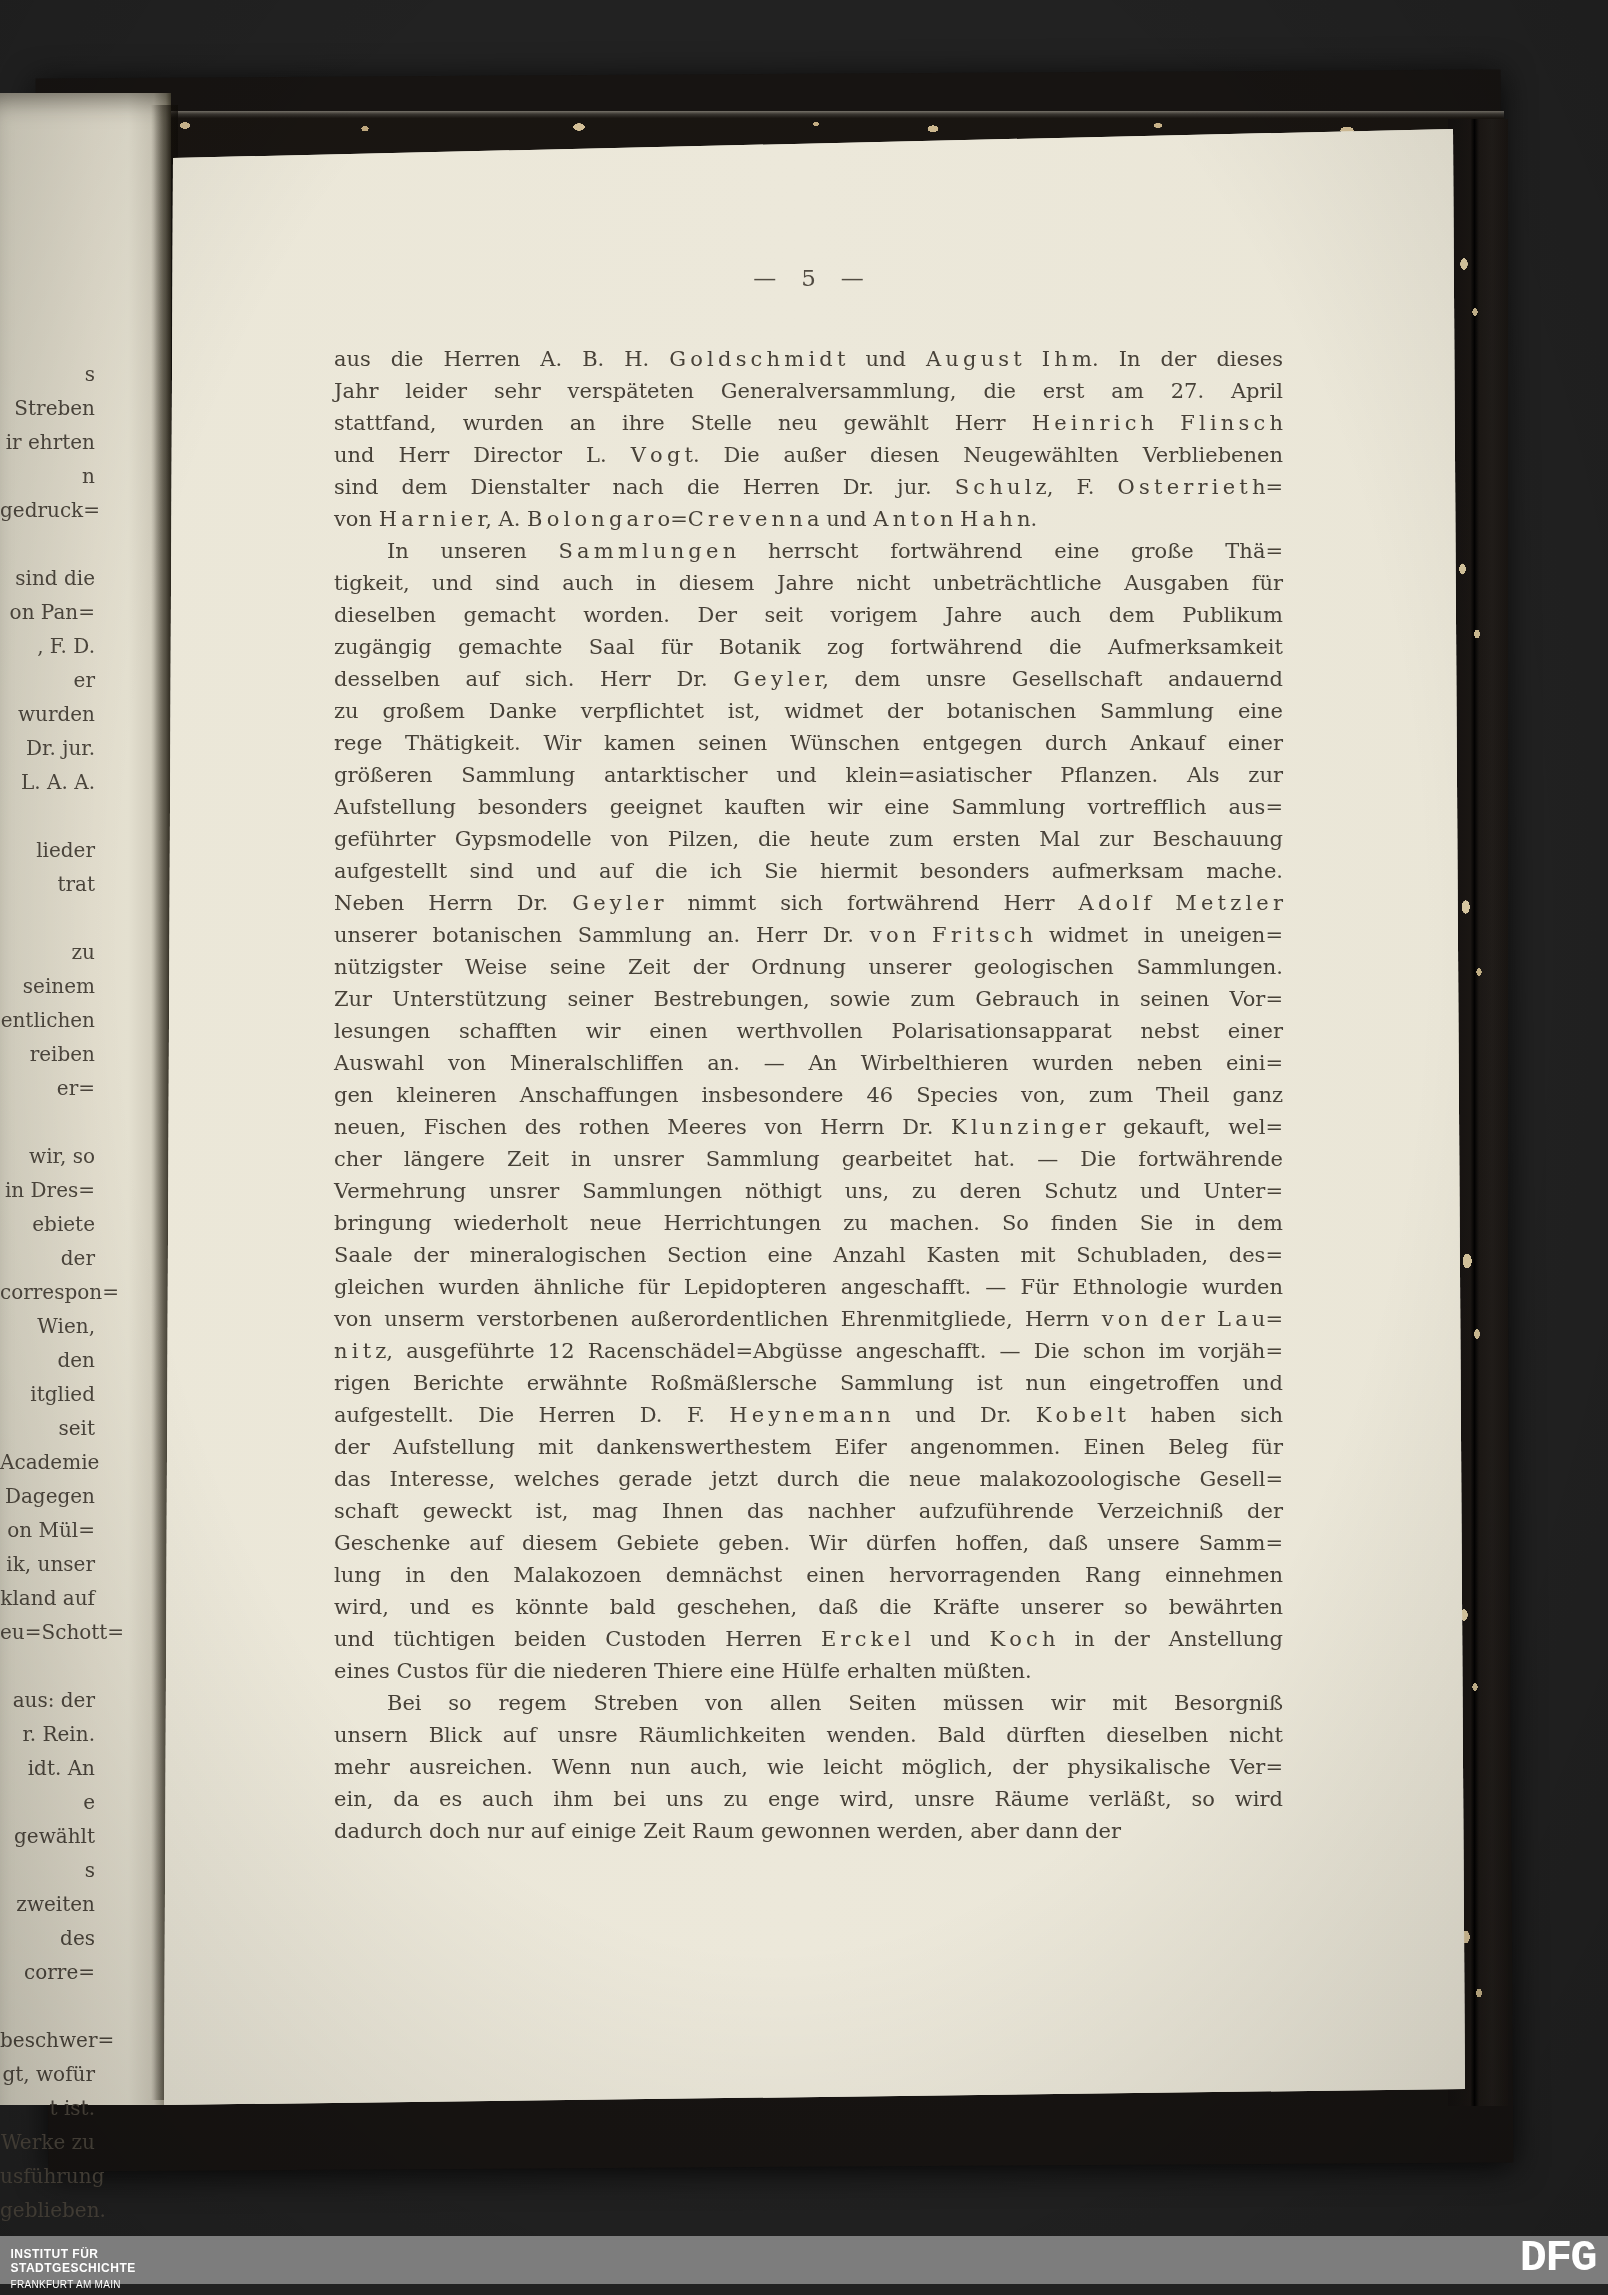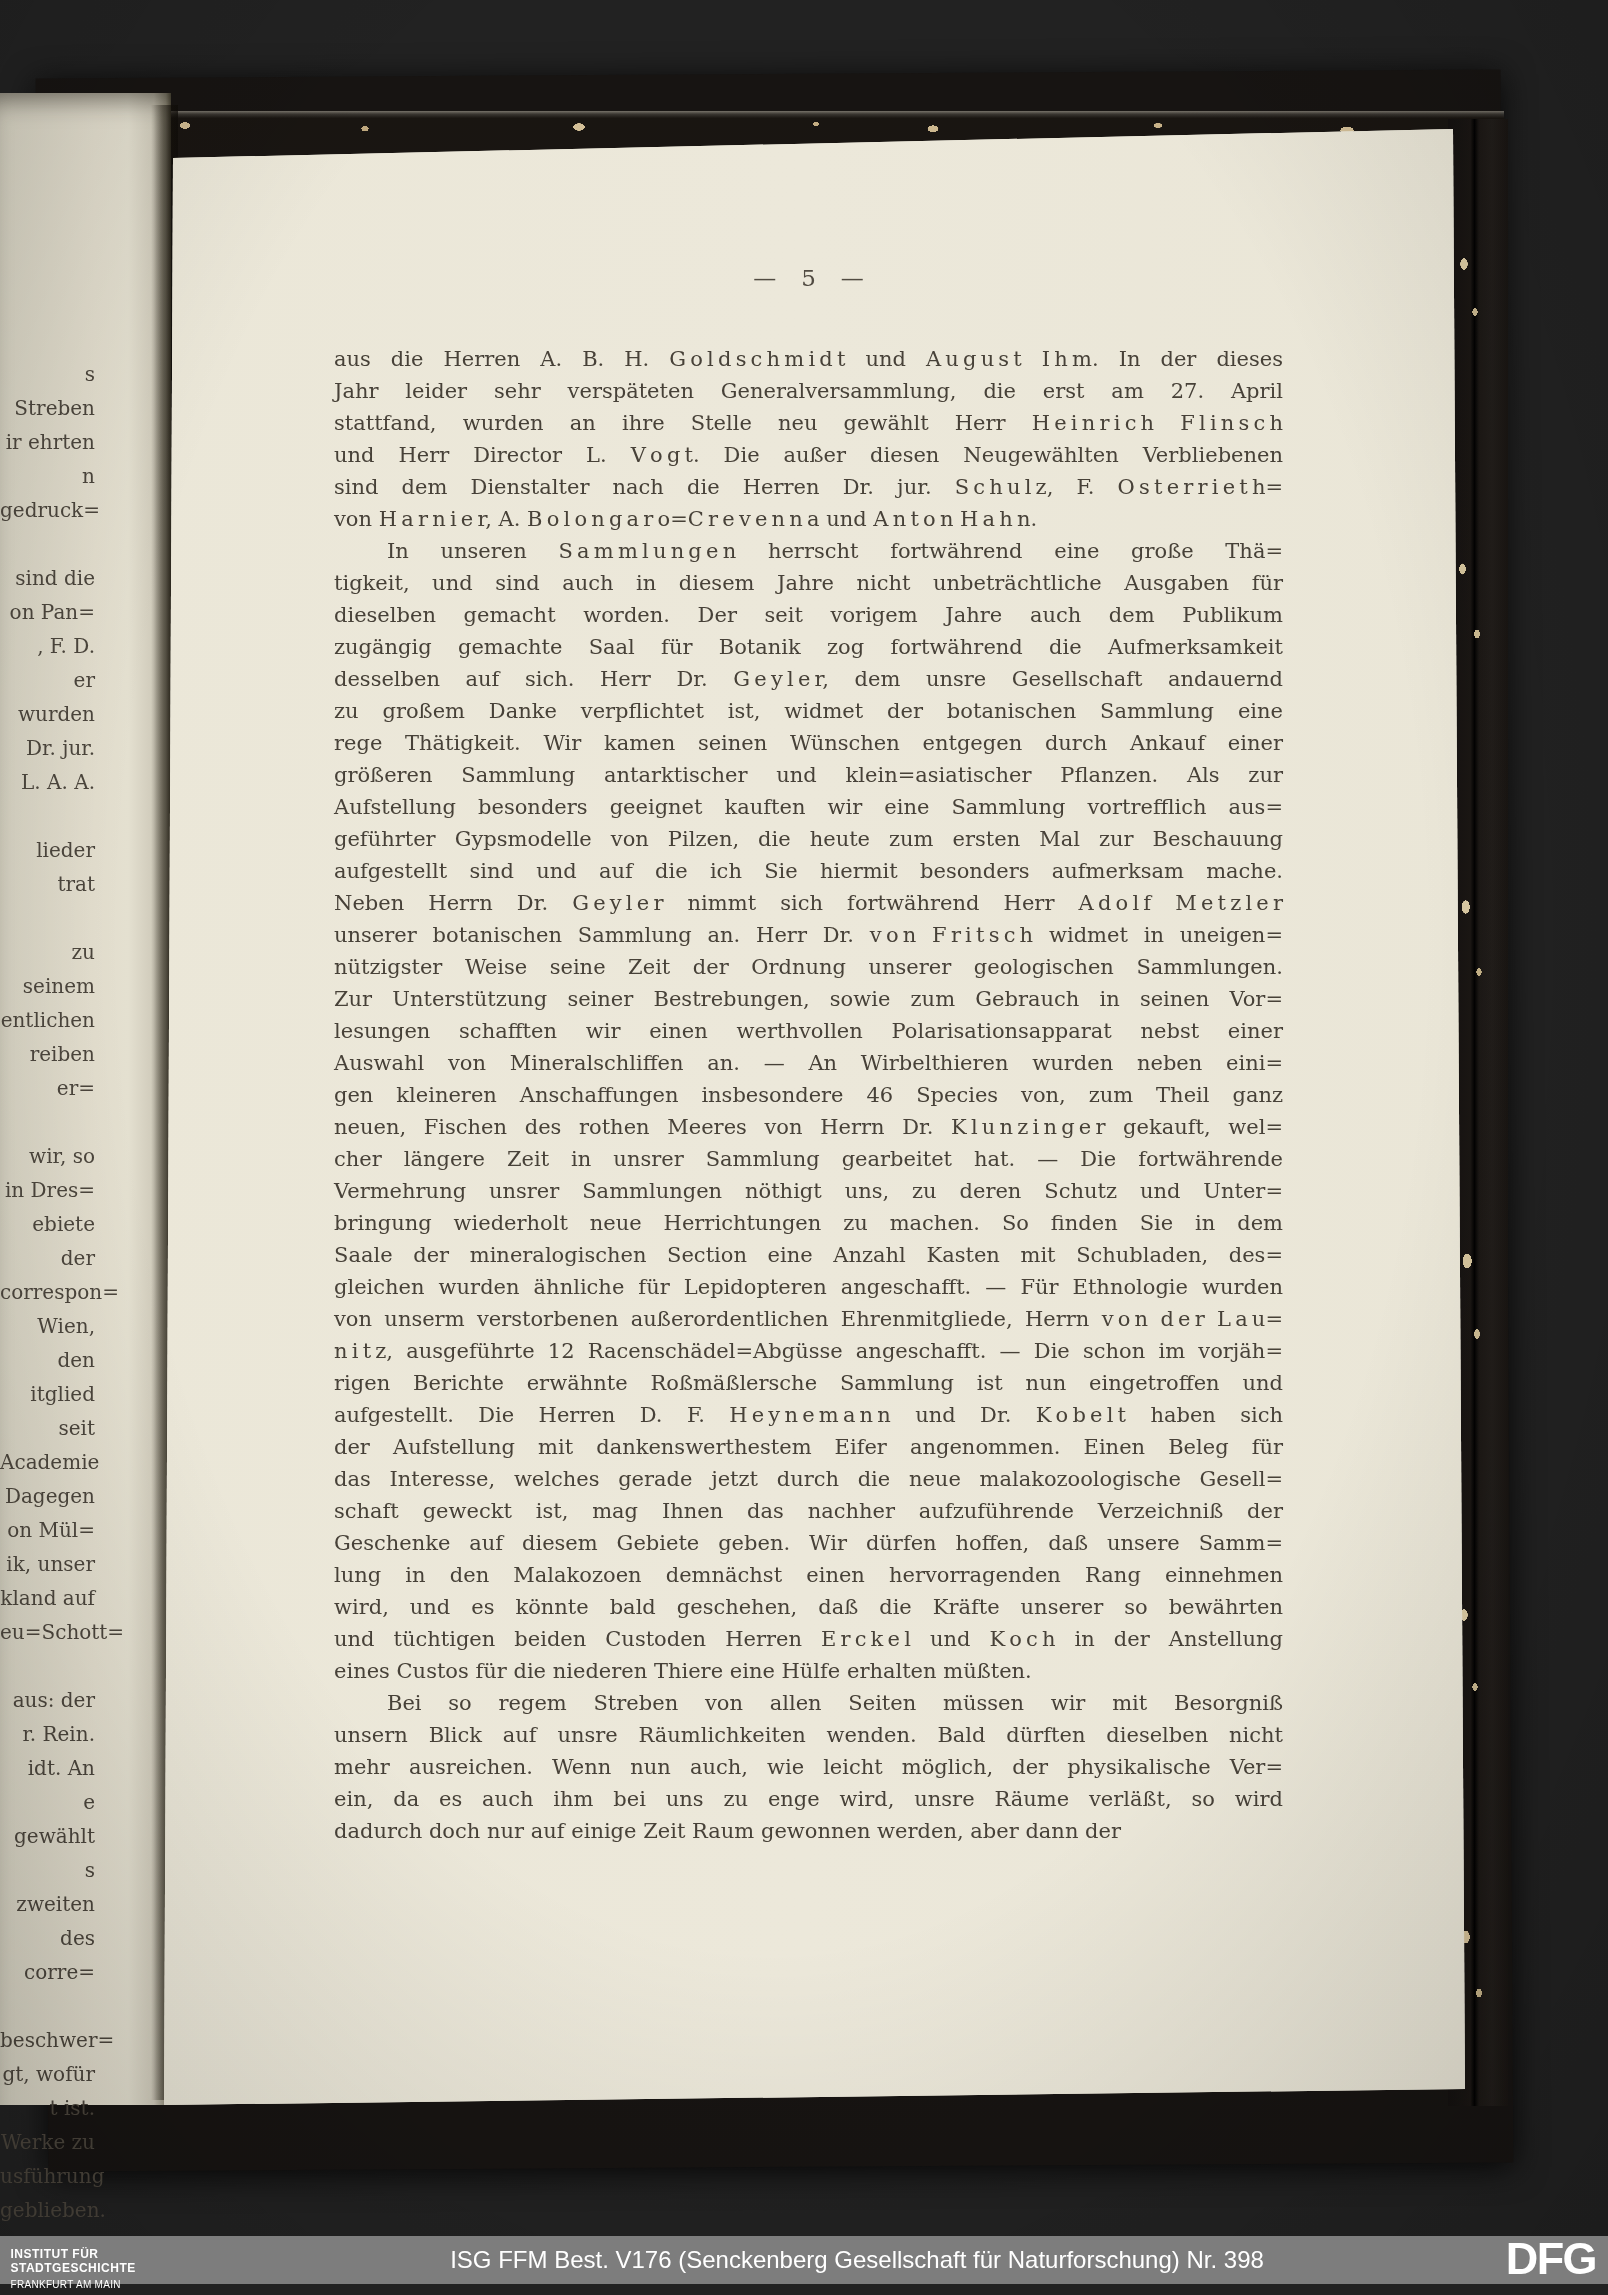--- a/index.html
+++ b/index.html
@@ -90,21 +90,21 @@
   .footer-bar{position:absolute;left:0;top:2236px;width:1609px;height:48px;z-index:10;
          background:#7d7d7d;display:flex;align-items:center;
          font-family:"Liberation Sans",sans-serif;color:#ffffff;}
   .isg-logo{position:absolute;left:10.5px;top:12px;line-height:13.7px;}
   .isg-l1,.isg-l2{font-size:12px;font-weight:bold;letter-spacing:0.5px;}
   .isg-l3{font-size:10px;font-weight:normal;letter-spacing:0.3px;margin-top:3px;}
   .caption{position:absolute;left:857px;top:50%;transform:translate(-50%,-50%);
          font-size:24px;white-space:nowrap;}
   .dfg-logo{position:absolute;right:13px;top:50%;transform:translateY(-52%);
          font-size:45px;font-weight:bold;letter-spacing:-1.6px;
-         font-family:Liberation Sans, sans-serif;}
+         font-family:Liberation Mono, monospace;}
 </style>
 </head>
 <body>
 
 <div class="stage">
   <div class="cover"></div>
   <div class="cover-top-edge"></div>
   <div class="cover-right-edge"></div>
 
   <div class="left-page"></div>
@@ -220,16 +220,15 @@
 
   <div class="vignette"></div>
 </div>
 
 <div class="footer-bar">
   <div class="isg-logo">
     <div class="isg-l1">INSTITUT FÜR</div>
     <div class="isg-l2">STADTGESCHICHTE</div>
     <div class="isg-l3">FRANKFURT AM MAIN</div>
   </div>
-  <div class="caption">ISG FFM Best. V176 (Senckenberg Gesellschaft für Naturforschung) Nr. 398</div>
   <div class="dfg-logo">DFG</div>
 </div>
 
 
 </body></html>

